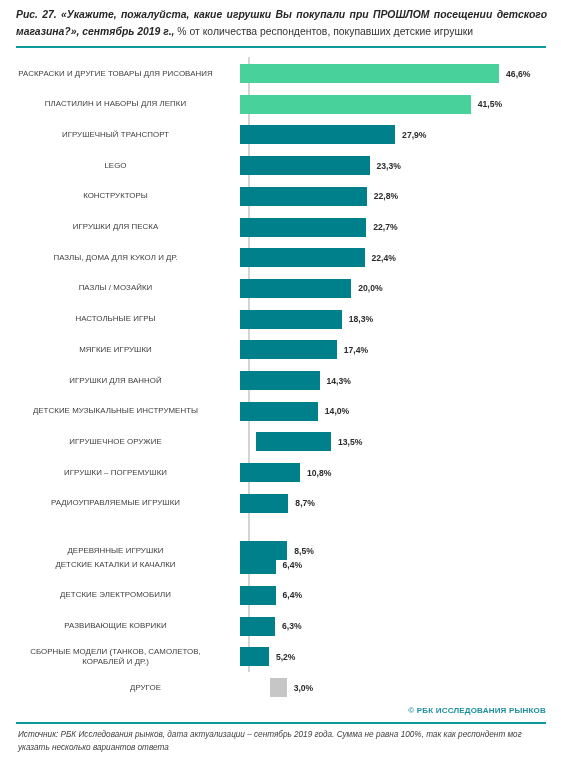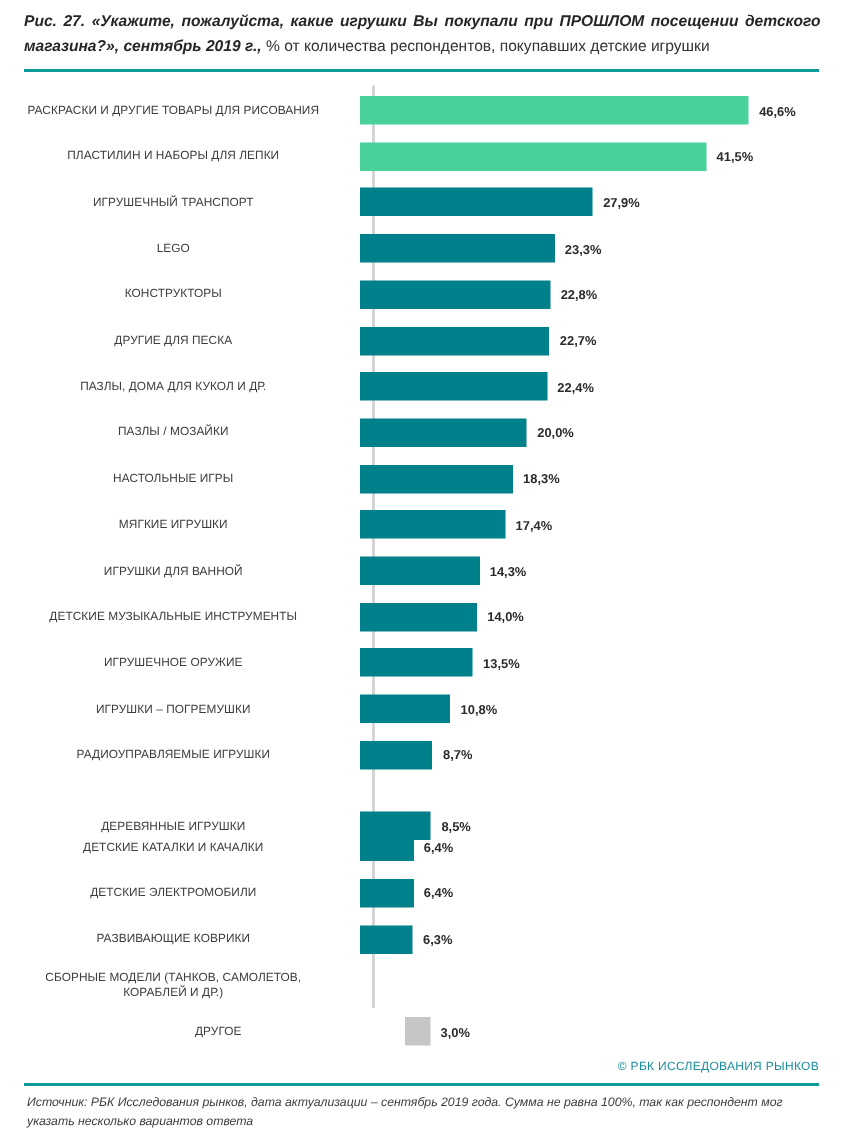--- a/index.html
+++ b/index.html
@@ -94,21 +94,21 @@
   }
 
   
   .copyright {
     position: absolute;
     left: 0;
     right: 15px;
     top: 706px;
     text-align: right;
     font-size: 8px;
-    font-weight: normal;
+    font-weight: bold;
     color: #1c8f9e;
     letter-spacing: 0.2px;
   }
   .footer-rule {
     position: absolute;
     left: 16px;
     right: 15px;
     top: 722px;
     height: 2px;
     background: #0b9b9b;
@@ -165,21 +165,21 @@
         </div>
       </div>
       <div class="row" style="top: 123.8px;">
         <div class="cat-label">КОНСТРУКТОРЫ</div>
         <div class="bar-wrap">
           <div class="bar" style="width: 126.768px; background: rgb(0, 128, 138);"></div>
           <div class="bar-value">22,8%</div>
         </div>
       </div>
       <div class="row" style="top: 154.5px;">
-        <div class="cat-label">ДРУГИЕ ДЛЯ ПЕСКА</div>
+        <div class="cat-label">ИГРУШКИ ДЛЯ ПЕСКА</div>
         <div class="bar-wrap">
           <div class="bar" style="width: 126.212px; background: rgb(0, 128, 138);"></div>
           <div class="bar-value">22,7%</div>
         </div>
       </div>
       <div class="row" style="top: 185.2px;">
         <div class="cat-label">ПАЗЛЫ, ДОМА ДЛЯ КУКОЛ И ДР.</div>
         <div class="bar-wrap">
           <div class="bar" style="width: 124.544px; background: rgb(0, 128, 138);"></div>
           <div class="bar-value">22,4%</div>
@@ -213,21 +213,21 @@
           <div class="bar-value">14,3%</div>
         </div>
       </div>
       <div class="row" style="top: 338.7px;">
         <div class="cat-label">ДЕТСКИЕ МУЗЫКАЛЬНЫЕ ИНСТРУМЕНТЫ</div>
         <div class="bar-wrap">
           <div class="bar" style="width: 77.84px; background: rgb(0, 128, 138);"></div>
           <div class="bar-value">14,0%</div>
         </div>
       </div>
-      <div class="row" style="top: 369.4px;">
+      <div class="row" style="top: 369.4px; gap: 16px;">
         <div class="cat-label">ИГРУШЕЧНОЕ ОРУЖИЕ</div>
         <div class="bar-wrap">
           <div class="bar" style="width: 75.06px; background: rgb(0, 128, 138);"></div>
           <div class="bar-value">13,5%</div>
         </div>
       </div>
       <div class="row" style="top: 400.1px;">
         <div class="cat-label">ИГРУШКИ – ПОГРЕМУШКИ</div>
         <div class="bar-wrap">
           <div class="bar" style="width: 60.048px; background: rgb(0, 128, 138);"></div>
@@ -265,20 +265,24 @@
       <div class="row" style="top: 553.6px;">
         <div class="cat-label">РАЗВИВАЮЩИЕ КОВРИКИ</div>
         <div class="bar-wrap">
           <div class="bar" style="width: 35.028px; background: rgb(0, 128, 138);"></div>
           <div class="bar-value">6,3%</div>
         </div>
       </div>
       <div class="row" style="top: 584.3px;">
         <div class="cat-label">СБОРНЫЕ МОДЕЛИ (ТАНКОВ, САМОЛЕТОВ,
 КОРАБЛЕЙ И ДР.)</div>
+        <div class="bar-wrap">
+          <div class="bar" style="width: 28.912px; background: rgb(0, 128, 138);"></div>
+          <div class="bar-value">5,2%</div>
+        </div>
       </div>
       <div class="row" style="top: 615px; padding-left: 30px;">
         <div class="cat-label">ДРУГОЕ</div>
         <div class="bar-wrap">
           <div class="bar" style="width: 16.68px; background: rgb(198, 198, 198);"></div>
           <div class="bar-value">3,0%</div>
         </div>
       </div>
     </div>
 </div>

